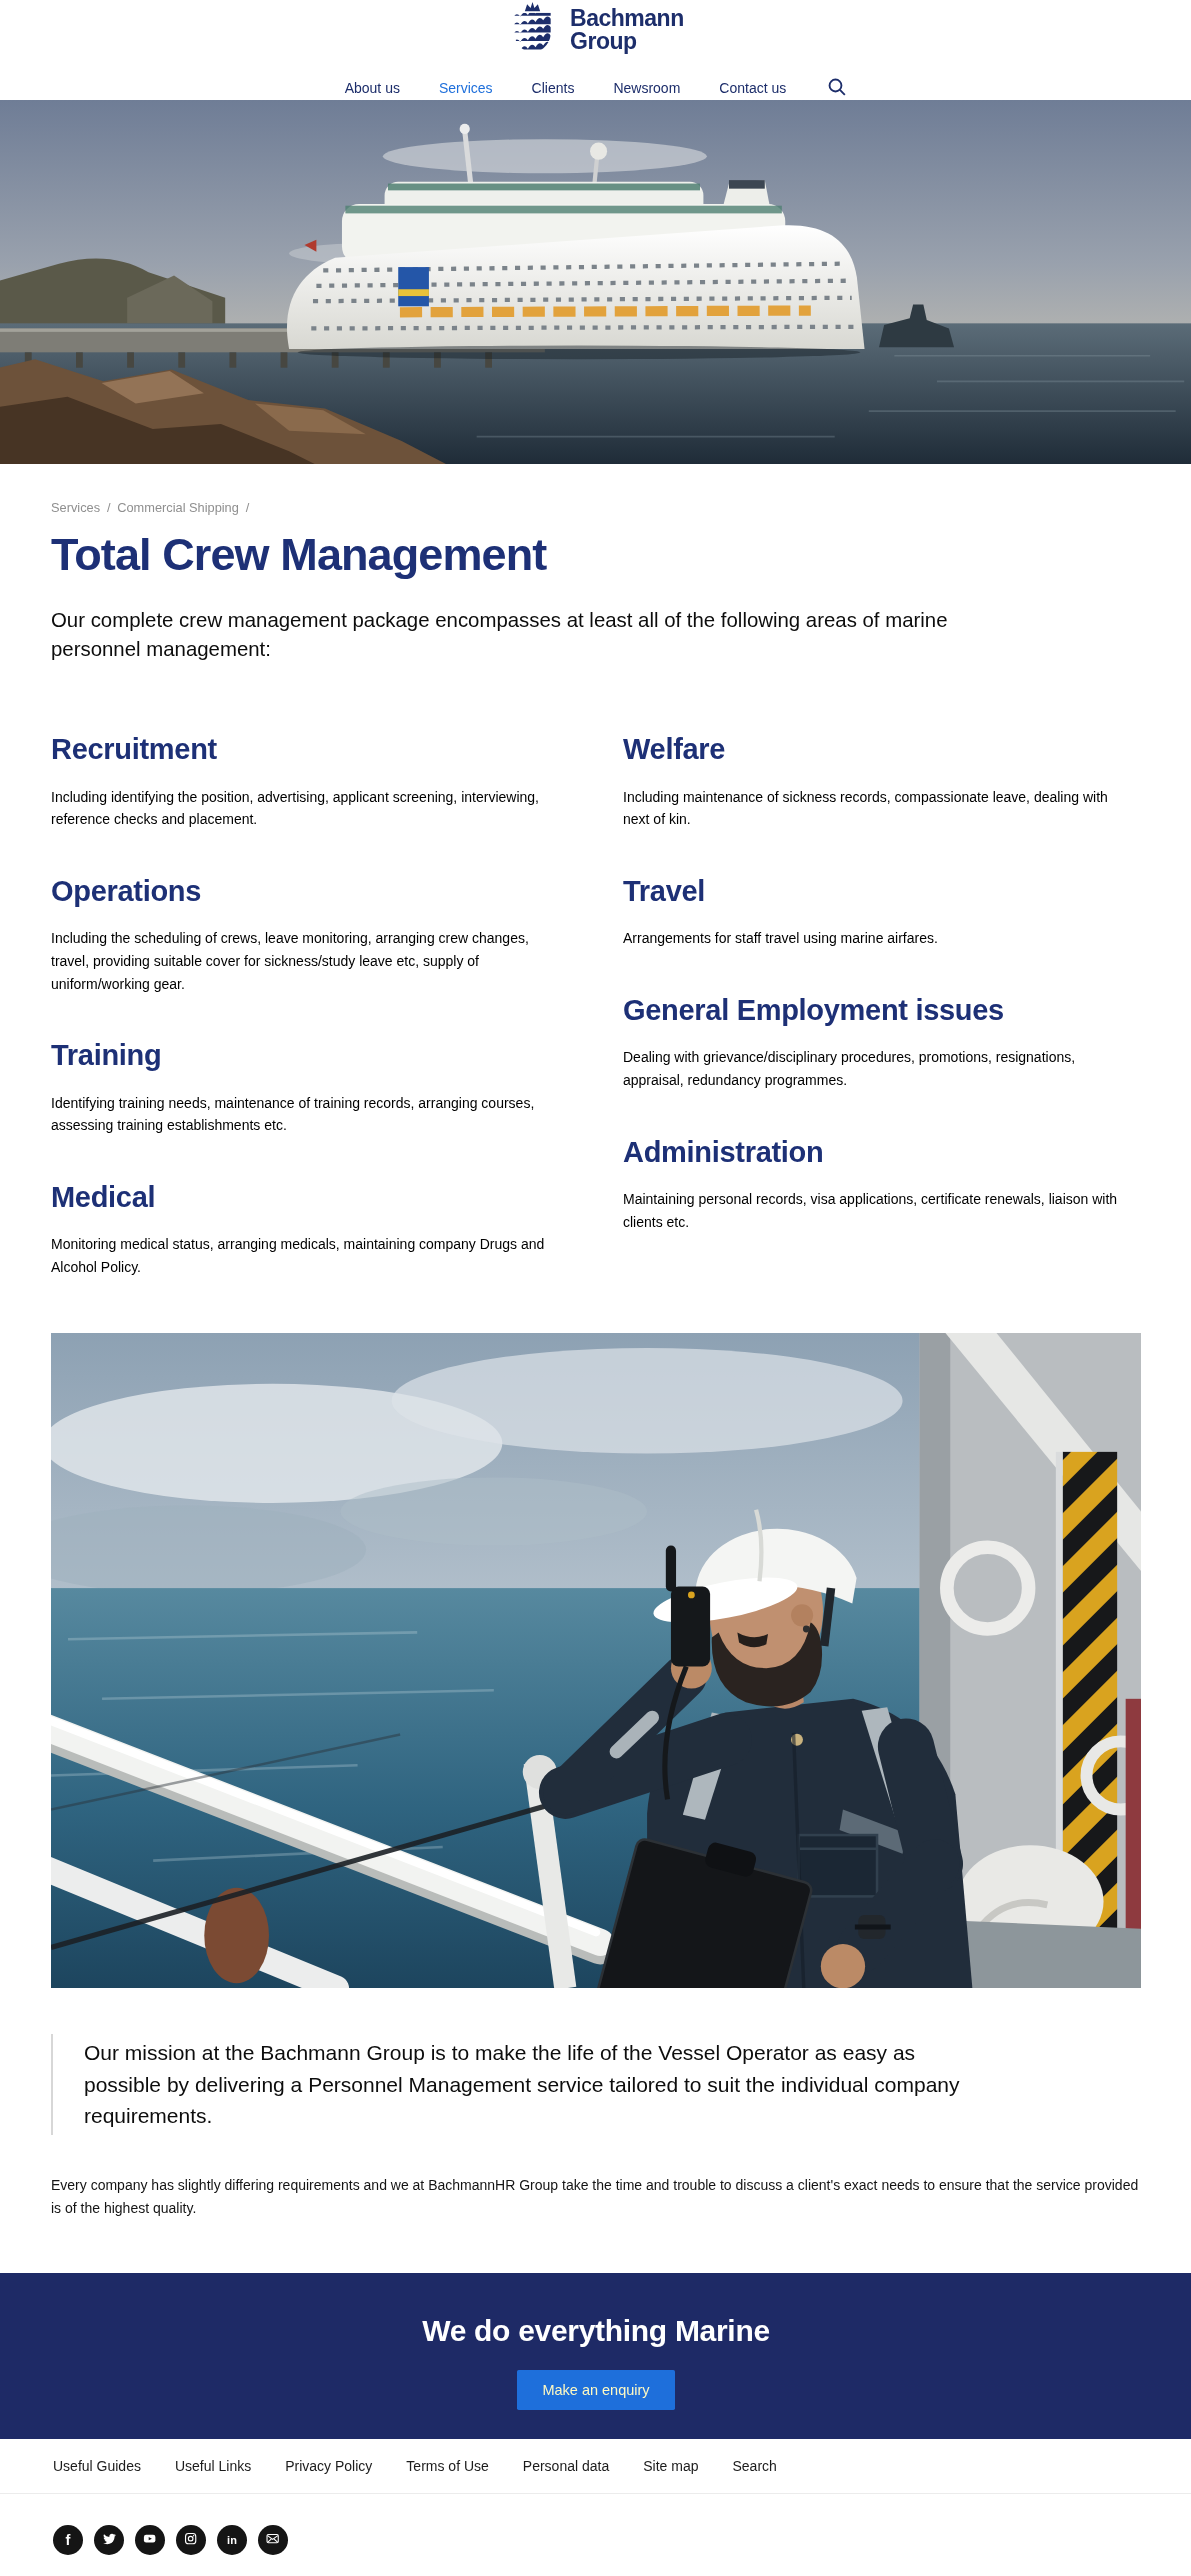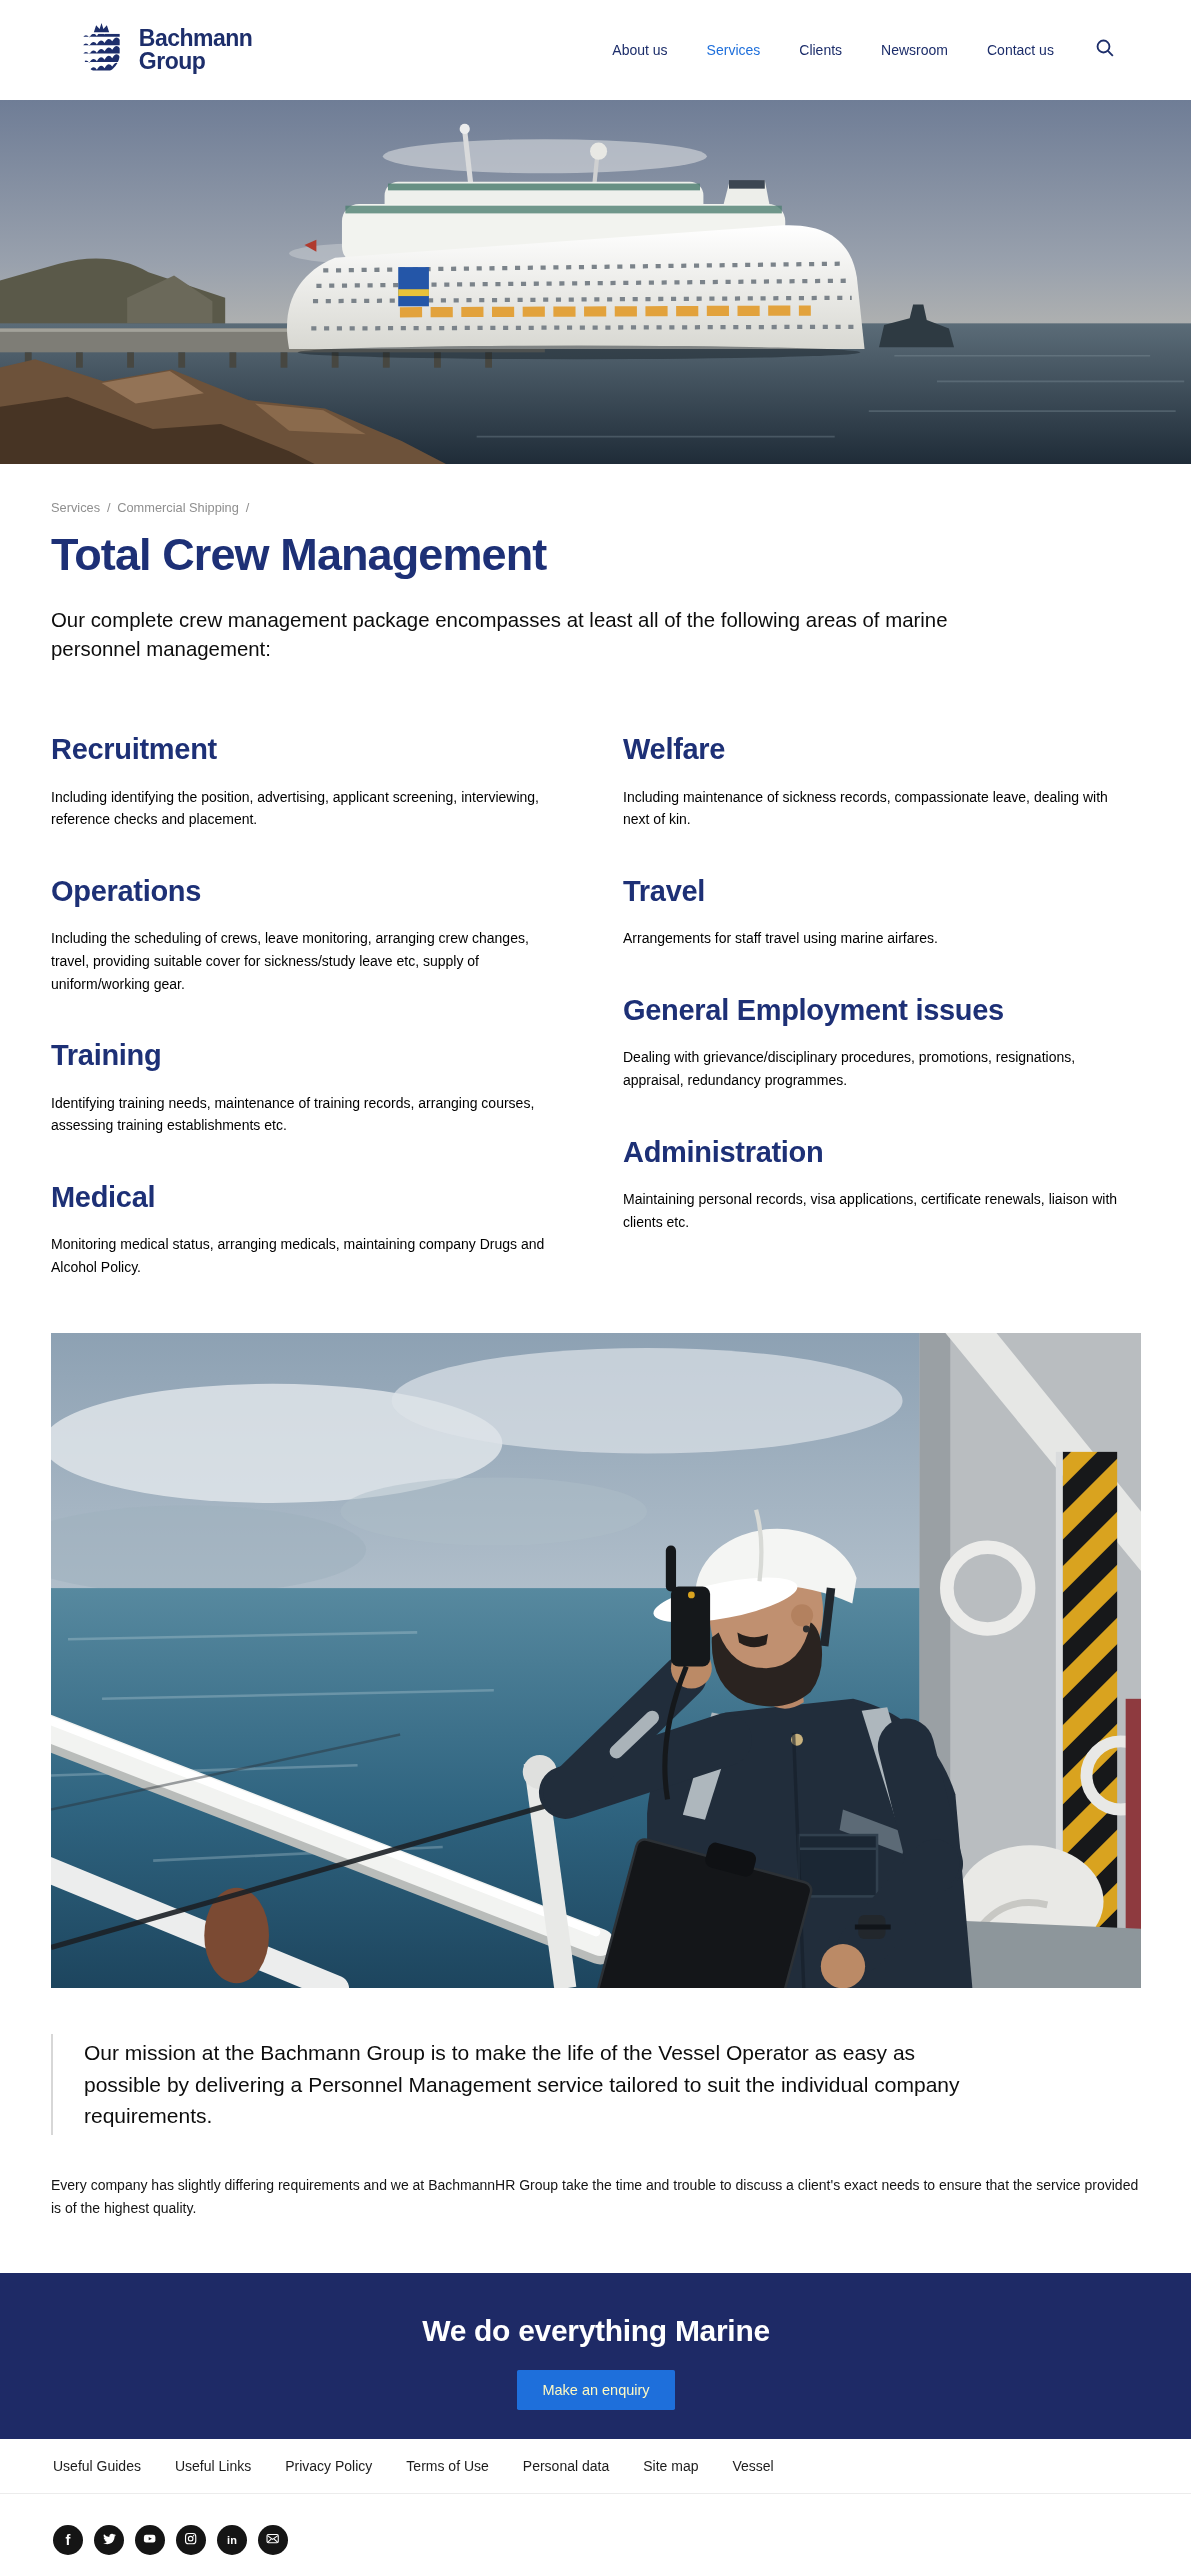--- a/index.html
+++ b/index.html
@@ -12,22 +12,23 @@
     color: #141414;
   }
   a { text-decoration: none; color: inherit; }
 
   
   .site-header {
     height: 100px;
     display: flex;
     align-items: center;
     justify-content: space-between;
-    padding: 0 77px;
+    padding: 0 27px;
     background: #fff;
+    flex-direction: column;
   }
   .logo-link { display: flex; align-items: center; gap: 12.8px; }
   .logo-text {
     font-weight: bold;
     font-size: 23px;
     line-height: 1.0;
     color: #1d2e6b;
     letter-spacing: -0.5px;
   }
   .main-nav { display: flex; align-items: center; gap: 39px; }
@@ -442,21 +443,21 @@
 </section>
 
 <footer>
   <div class="footer-links">
     <a href="#">Useful Guides</a>
     <a href="#">Useful Links</a>
     <a href="#">Privacy Policy</a>
     <a href="#">Terms of Use</a>
     <a href="#">Personal data</a>
     <a href="#">Site map</a>
-    <a href="#">Vessel</a>
+    <a href="#">Search</a>
   </div>
 
   <div class="footer-bottom">
     <div class="social-row">
       <a href="#">
         <span class="txt-glyph">f</span>
       </a>
       <a href="#">
         <span>
           <svg width="14.5" height="14.5" viewBox="0 0 24 24" fill="#ffffff">

